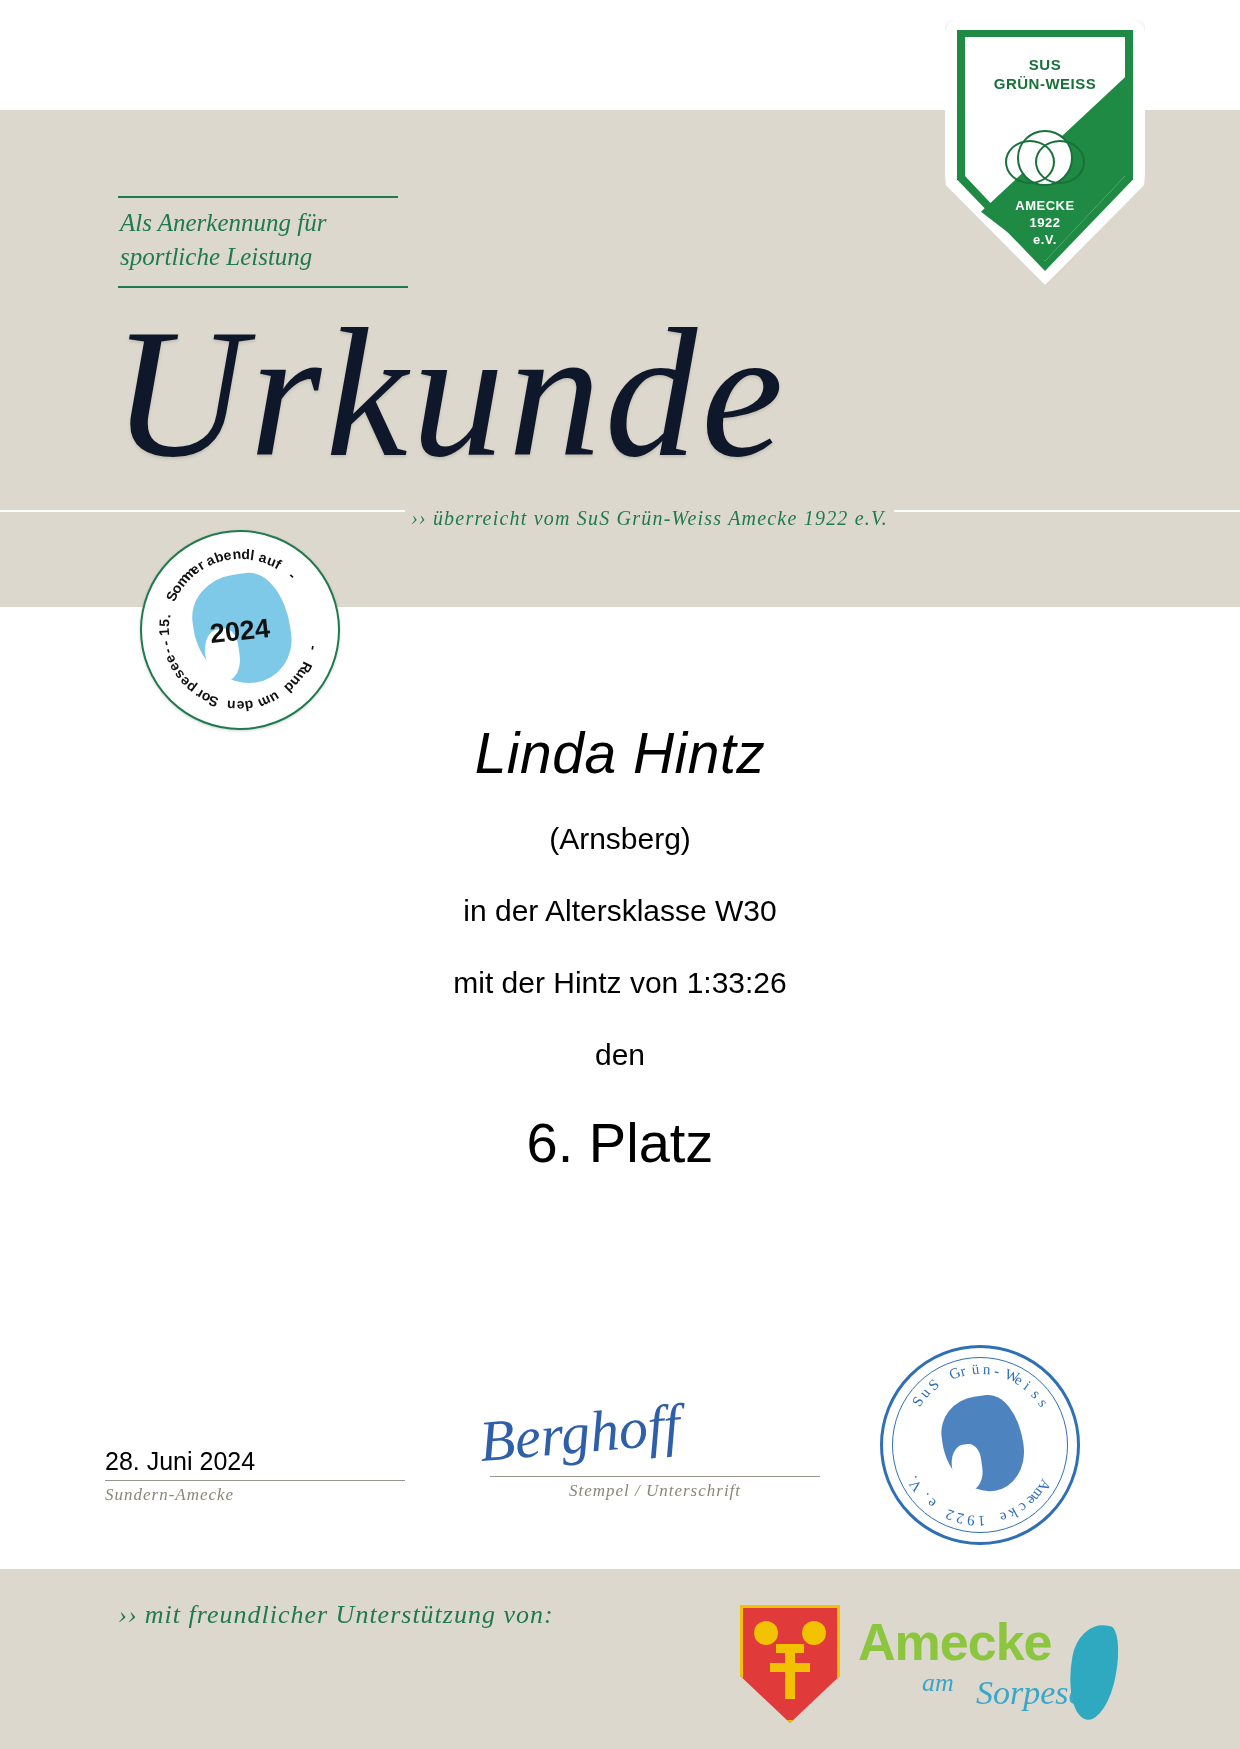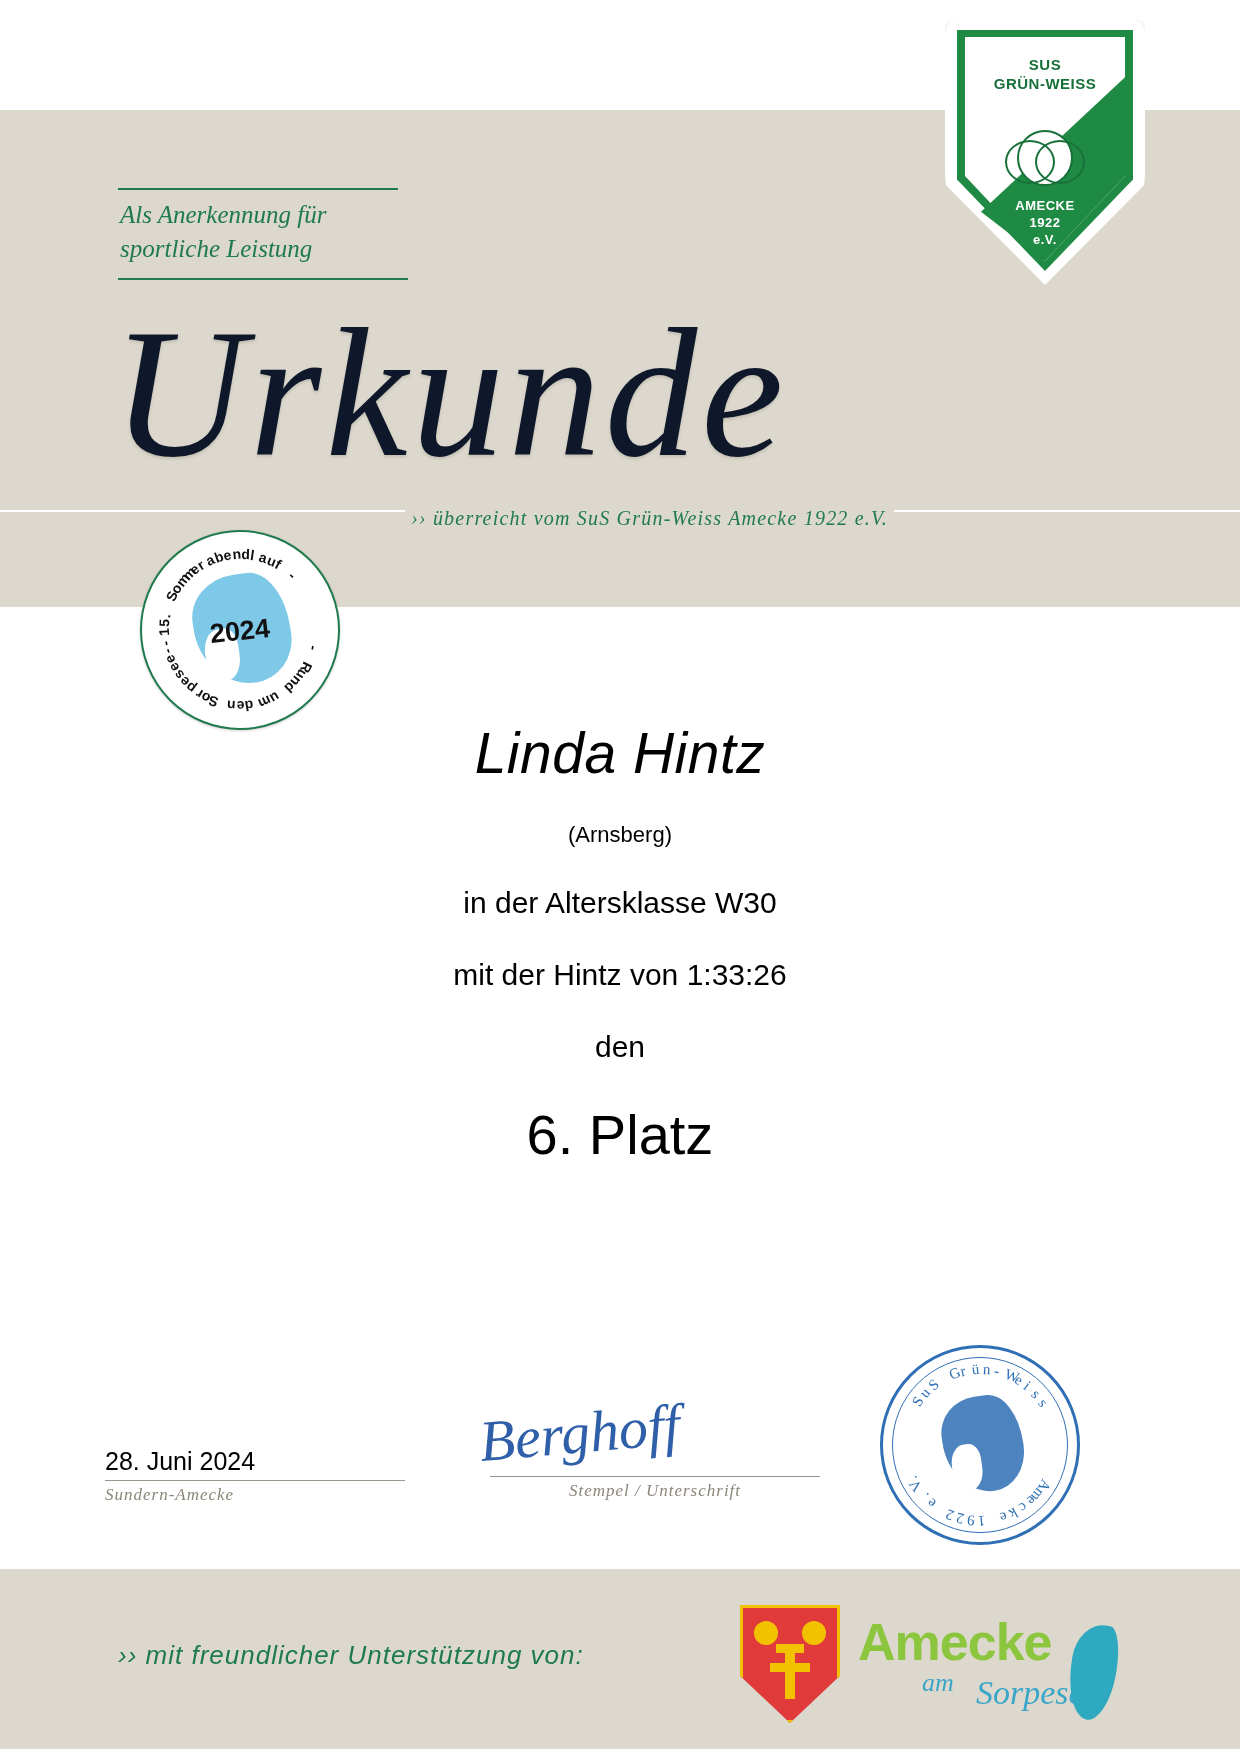--- a/index.html
+++ b/index.html
@@ -26,21 +26,21 @@
   .band-bottom {
     position: absolute;
     left: 0; top: 1569px;
     width: 1240px; height: 180px;
     background: #dcd8cd;
   }
 
   
   .eyebrow {
     position: absolute;
-    left: 118px; top: 188px;
+    left: 118px; top: 196px;
     width: 290px;
   }
   .eyebrow .rule {
     height: 2px;
     background: #1f7a4d;
     width: 280px;
   }
   .eyebrow .rule.bottom { margin-top: 6px; width: 290px; }
   .eyebrow .txt {
     font-family: "Liberation Serif", serif;
@@ -215,21 +215,21 @@
   }
   .name {
     font-family: "Liberation Sans", sans-serif;
     font-size: 57px;
     color: #000;
     letter-spacing: .5px;
     margin: 0 0 36px 0;
     font-style: italic;
   }
   .city {
-    font-size: 22px;
+    font-size: 30px;
     color: #000;
     margin: 0 0 38px 0;
   }
   .line {
     font-size: 30px;
     color: #000;
     margin: 0 0 38px 0;
   }
   .place {
     font-family: "Liberation Sans", sans-serif;
@@ -338,22 +338,22 @@
     left: 50%; top: 50%;
     font-family: "Liberation Serif", serif;
     font-size: 15px;
     color: #2f6fb5;
     transform-origin: 0 0;
   }
 
   
   .footer-text {
     position: absolute;
-    left: 118px; top: 1640px;
-    font-family: Liberation Sans, sans-serif;
+    left: 118px; top: 1600px;
+    font-family: Liberation Serif, serif;
     font-style: italic;
     font-size: 26px;
     letter-spacing: 1px;
     color: #1f7a4d;
   }
 
   .coat {
     position: absolute;
     left: 740px; top: 1605px;
     width: 100px; height: 118px;

